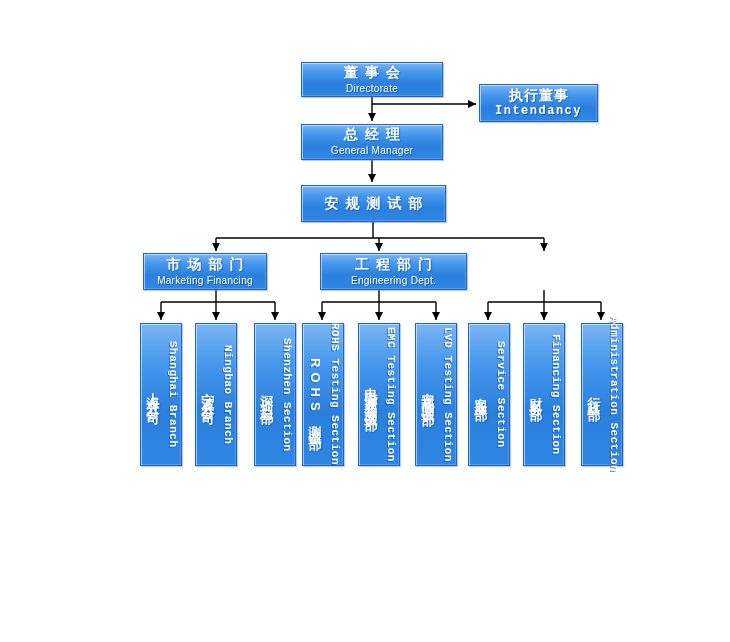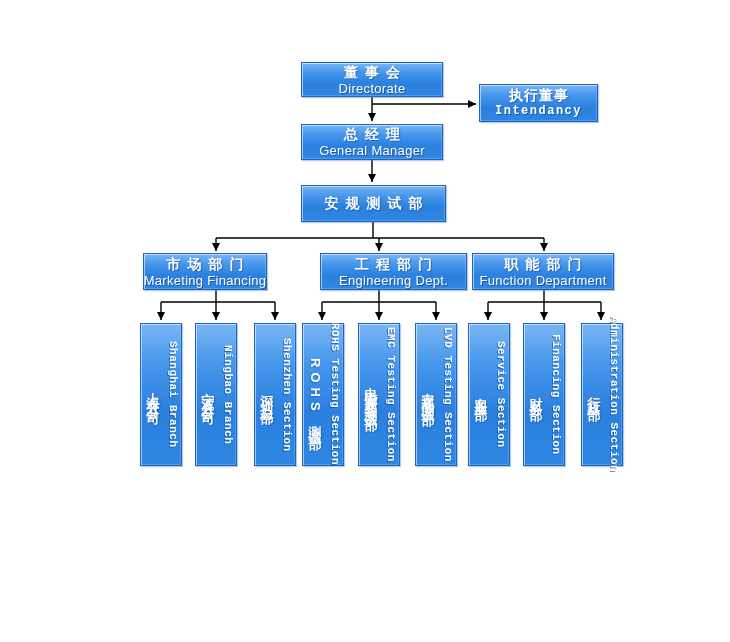--- a/index.html
+++ b/index.html
@@ -17,21 +17,21 @@
                1px 1px 1px rgba(100,140,190,.45);
     color:#fff;
   }
   .hbox{display:flex;flex-direction:column;align-items:center;justify-content:center;text-align:center;}
   .hbox .zh{
     font-size:14px;font-weight:bold;letter-spacing:7px;text-indent:7px;line-height:17px;
     text-shadow:1px 1px 1px rgba(20,70,140,.55);white-space:nowrap;
   }
   .hbox .zh.nospace{letter-spacing:1px;text-indent:1px;text-align:right;}
   .hbox .en{
-    font-size:13px;letter-spacing:.3px;line-height:15px;
+    font-size:10px;letter-spacing:.3px;line-height:15px;
     text-shadow:1px 1px 0 rgba(20,70,140,.75);white-space:nowrap;
   }
   .hbox .en.mono{
     font-family:"Liberation Mono","DejaVu Sans Mono",monospace;
     font-size:12px;font-weight:bold;letter-spacing:1.5px;
   }
   .vbox{display:flex;flex-direction:row;align-items:center;justify-content:center;gap:5px;}
   .vbox .zh{
     writing-mode:vertical-lr;text-orientation:mixed;
     font-size:13px;font-weight:bold;letter-spacing:5px;
@@ -104,24 +104,20 @@
   <div class="box hbox" style="left:143px;top:253px;width:124px;height:37px">
     <div class="zh">市场部门</div>
     <div class="en">Marketing Financing</div>
   </div>
 
   <div class="box hbox" style="left:320px;top:253px;width:147px;height:37px">
     <div class="zh">工程部门</div>
     <div class="en">Engineering Dept.</div>
   </div>
 
-  <div class="box hbox" style="left:472px;top:253px;width:142px;height:37px">
-    <div class="zh">职能部门</div>
-    <div class="en">Function Department</div>
-  </div>
 
   <div class="box vbox" style="left:140px;top:323px;width:42px;height:143px">
     <span class="zh">上海分公司</span>
     <span class="en">Shanghai Branch</span>
   </div>
 
   <div class="box vbox" style="left:195px;top:323px;width:42px;height:143px">
     <span class="zh">宁波分公司</span>
     <span class="en">Ningbao Branch</span>
   </div>

